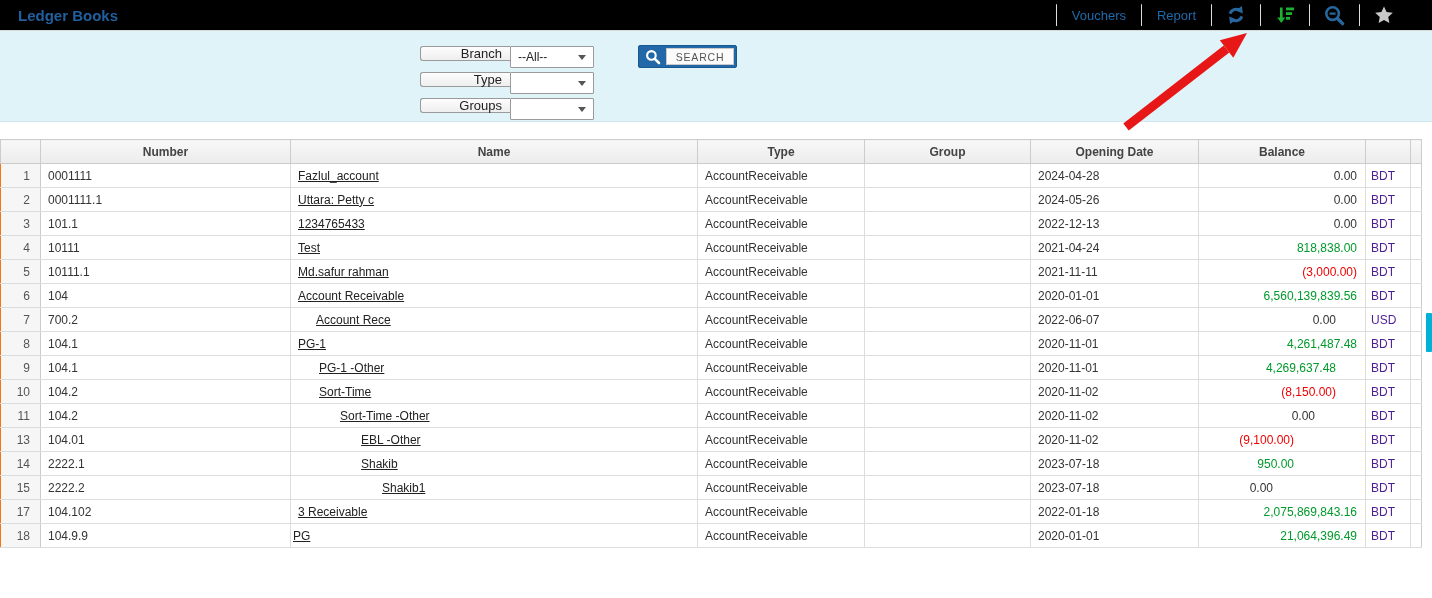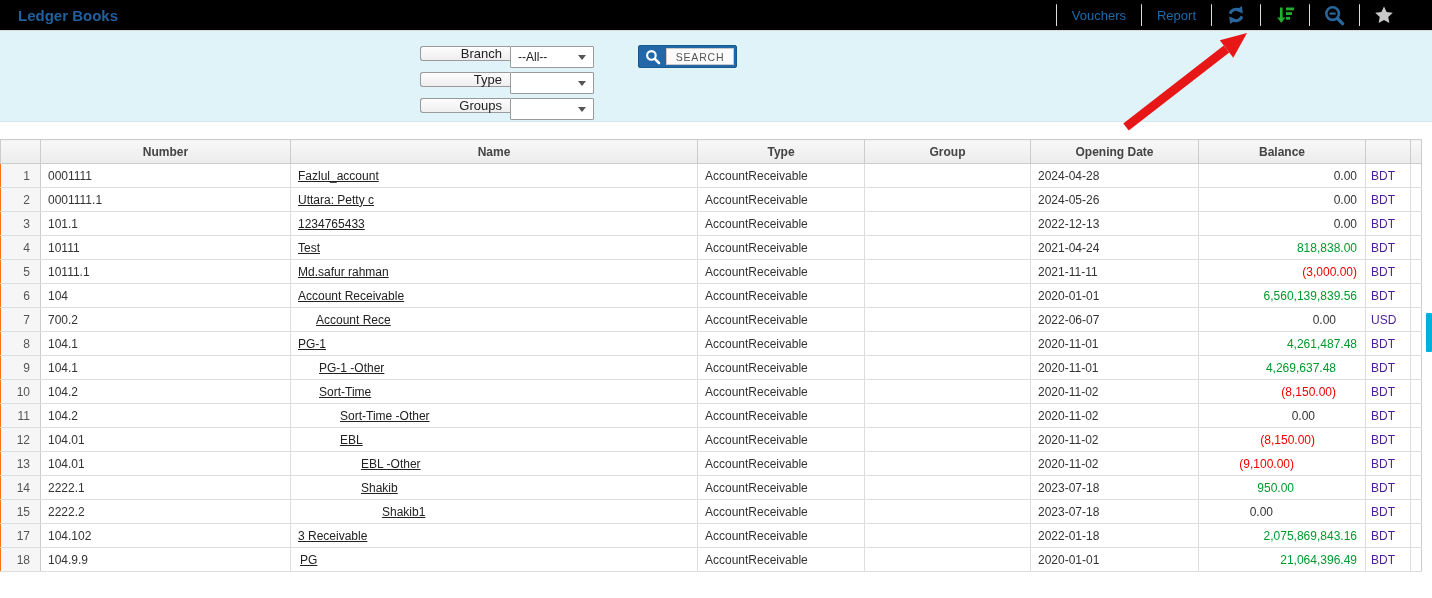--- a/index.html
+++ b/index.html
@@ -317,31 +317,20 @@
           <td class="c-num">104.2</td>
           <td class="c-name" style="padding-left: 49px;"><a>Sort-Time  -Other</a></td>
           <td class="c-type">AccountReceivable</td>
           <td class="c-group"></td>
           <td class="c-date">2020-11-02</td>
           <td class="c-bal" style="padding-right: 50px;">0.00</td>
           <td class="c-cur">BDT</td>
           <td class="c-sp"></td>
         </tr>
         <tr>
-          <td class="c-idx">12</td>
-          <td class="c-num">104.01</td>
-          <td class="c-name" style="padding-left: 49px;"><a>EBL</a></td>
-          <td class="c-type">AccountReceivable</td>
-          <td class="c-group"></td>
-          <td class="c-date">2020-11-02</td>
-          <td class="c-bal neg" style="padding-right: 50px;">(8,150.00)</td>
-          <td class="c-cur">BDT</td>
-          <td class="c-sp"></td>
-        </tr>
-        <tr>
           <td class="c-idx">13</td>
           <td class="c-num">104.01</td>
           <td class="c-name" style="padding-left: 70px;"><a>EBL -Other</a></td>
           <td class="c-type">AccountReceivable</td>
           <td class="c-group"></td>
           <td class="c-date">2020-11-02</td>
           <td class="c-bal neg" style="padding-right: 71px;">(9,100.00)</td>
           <td class="c-cur">BDT</td>
           <td class="c-sp"></td>
         </tr>
@@ -374,21 +363,21 @@
           <td class="c-type">AccountReceivable</td>
           <td class="c-group"></td>
           <td class="c-date">2022-01-18</td>
           <td class="c-bal pos" style="padding-right: 8px;">2,075,869,843.16</td>
           <td class="c-cur">BDT</td>
           <td class="c-sp"></td>
         </tr>
         <tr>
           <td class="c-idx">18</td>
           <td class="c-num">104.9.9</td>
-          <td class="c-name" style="padding-left: 9px; margin-top: 8px;"><a>PG</a></td>
+          <td class="c-name" style="padding-left: 2px; margin-top: 8px;"><a>PG</a></td>
           <td class="c-type">AccountReceivable</td>
           <td class="c-group"></td>
           <td class="c-date">2020-01-01</td>
           <td class="c-bal pos" style="padding-right: 8px;">21,064,396.49</td>
           <td class="c-cur">BDT</td>
           <td class="c-sp"></td>
         </tr>
       </tbody>
   </table>
 </div>

